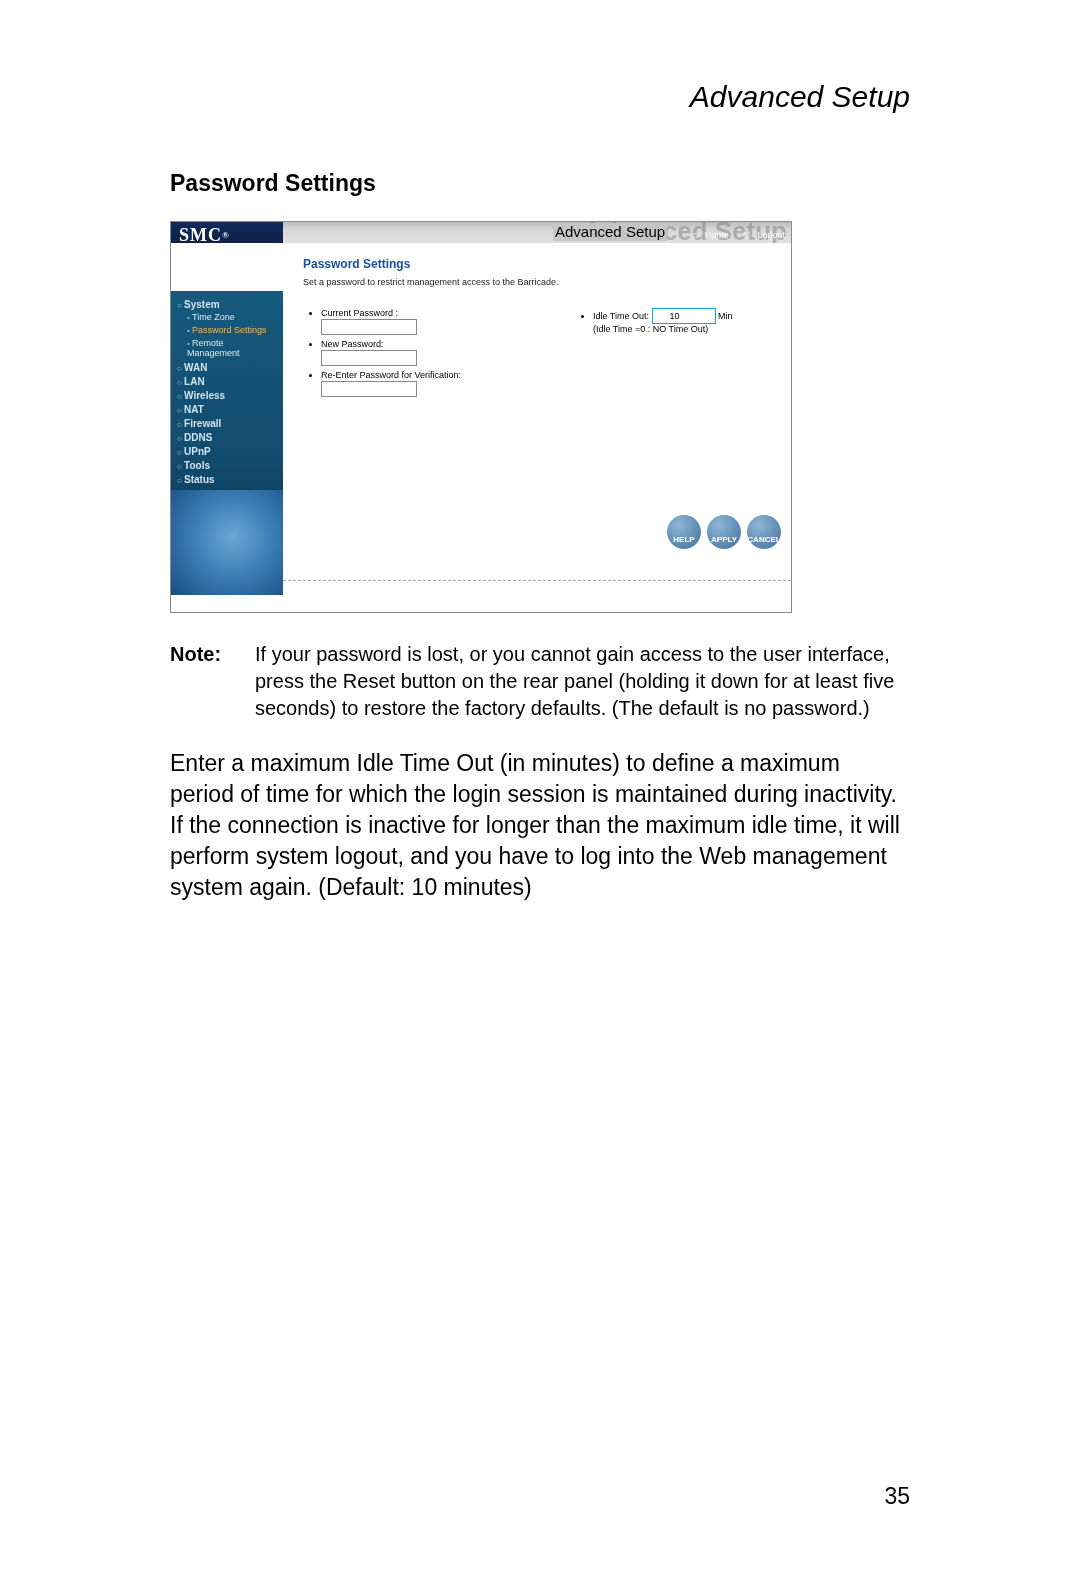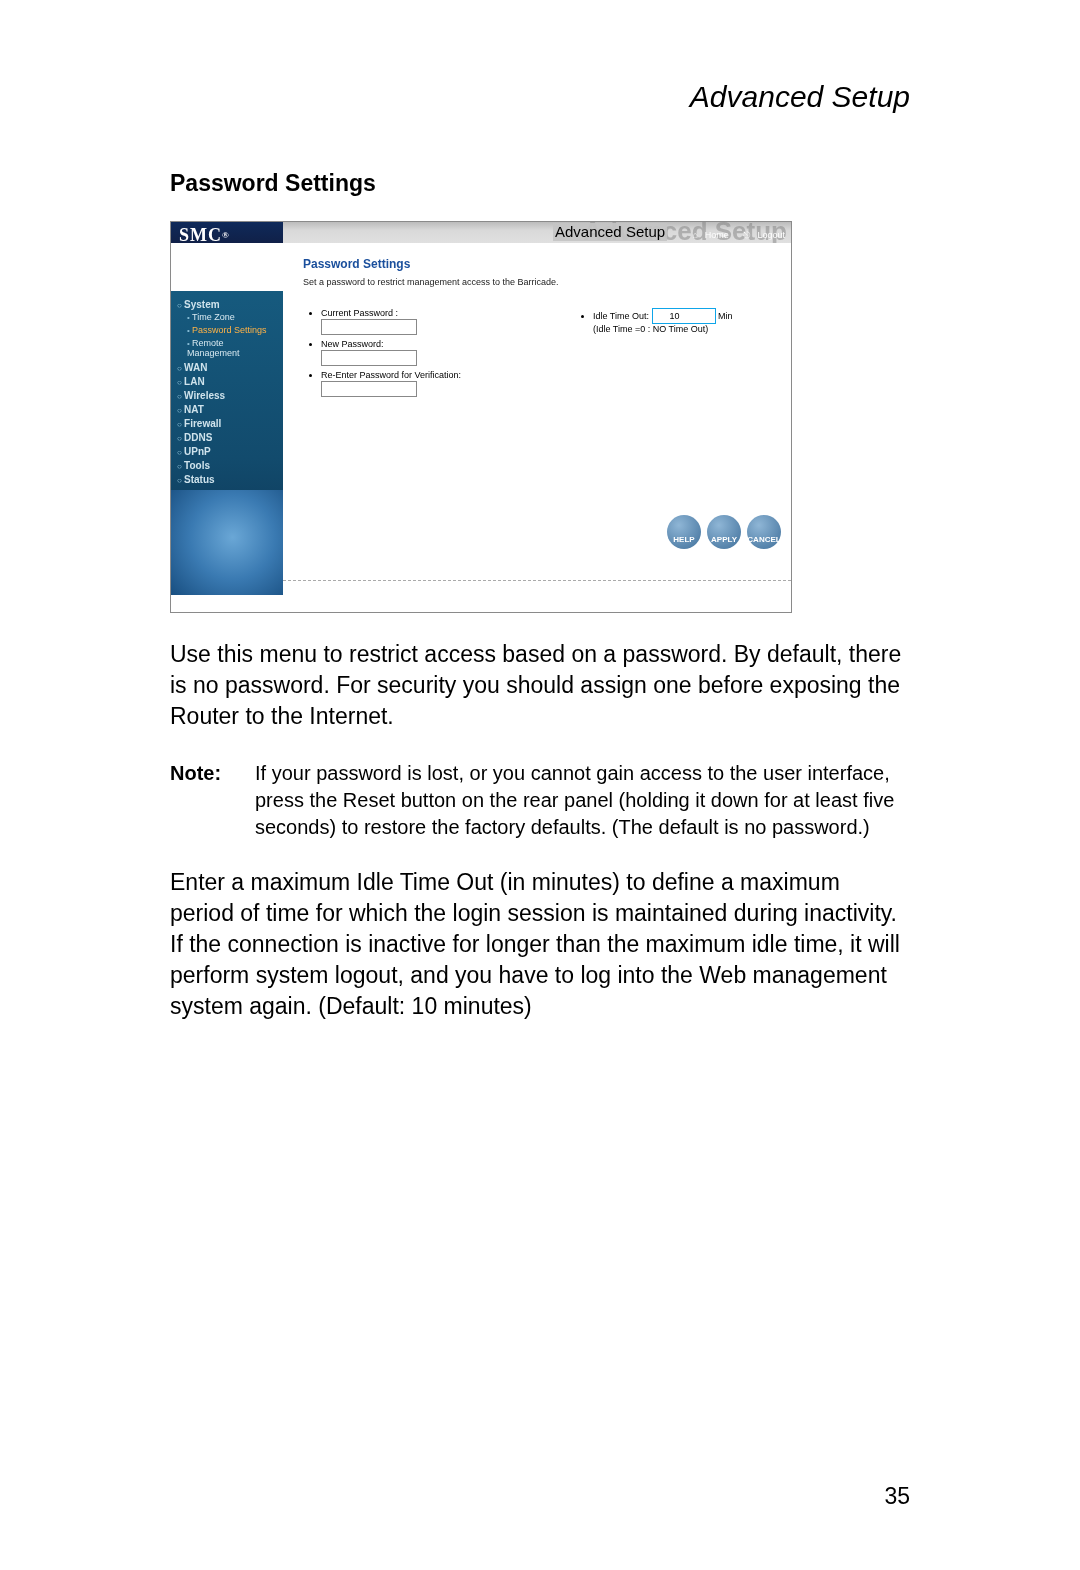--- a/index.html
+++ b/index.html
@@ -301,21 +301,20 @@
           <div class="rbtn">
               <span>CANCEL</span>
             </div>
         </div>
         <div class="router-footer-edge"></div>
       </div>
     </div>
   </div>
 
   <div class="doc-text">
-    <p>Use this menu to restrict access based on a password. By default, there is no password. For security you should assign one before exposing the Router to the Internet.</p>
     <div class="note">
       <div class="label">Note:</div>
       <div>If your password is lost, or you cannot gain access to the user interface, press the Reset button on the rear panel (holding it down for at least five seconds) to restore the factory defaults. (The default is no password.)</div>
     </div>
     <p>Enter a maximum Idle Time Out (in minutes) to define a maximum period of time for which the login session is maintained during inactivity. If the connection is inactive for longer than the maximum idle time, it will perform system logout, and you have to log into the Web management system again. (Default: 10 minutes)</p>
   </div>
 
   <div class="page-number">35</div>
 </div>
 

